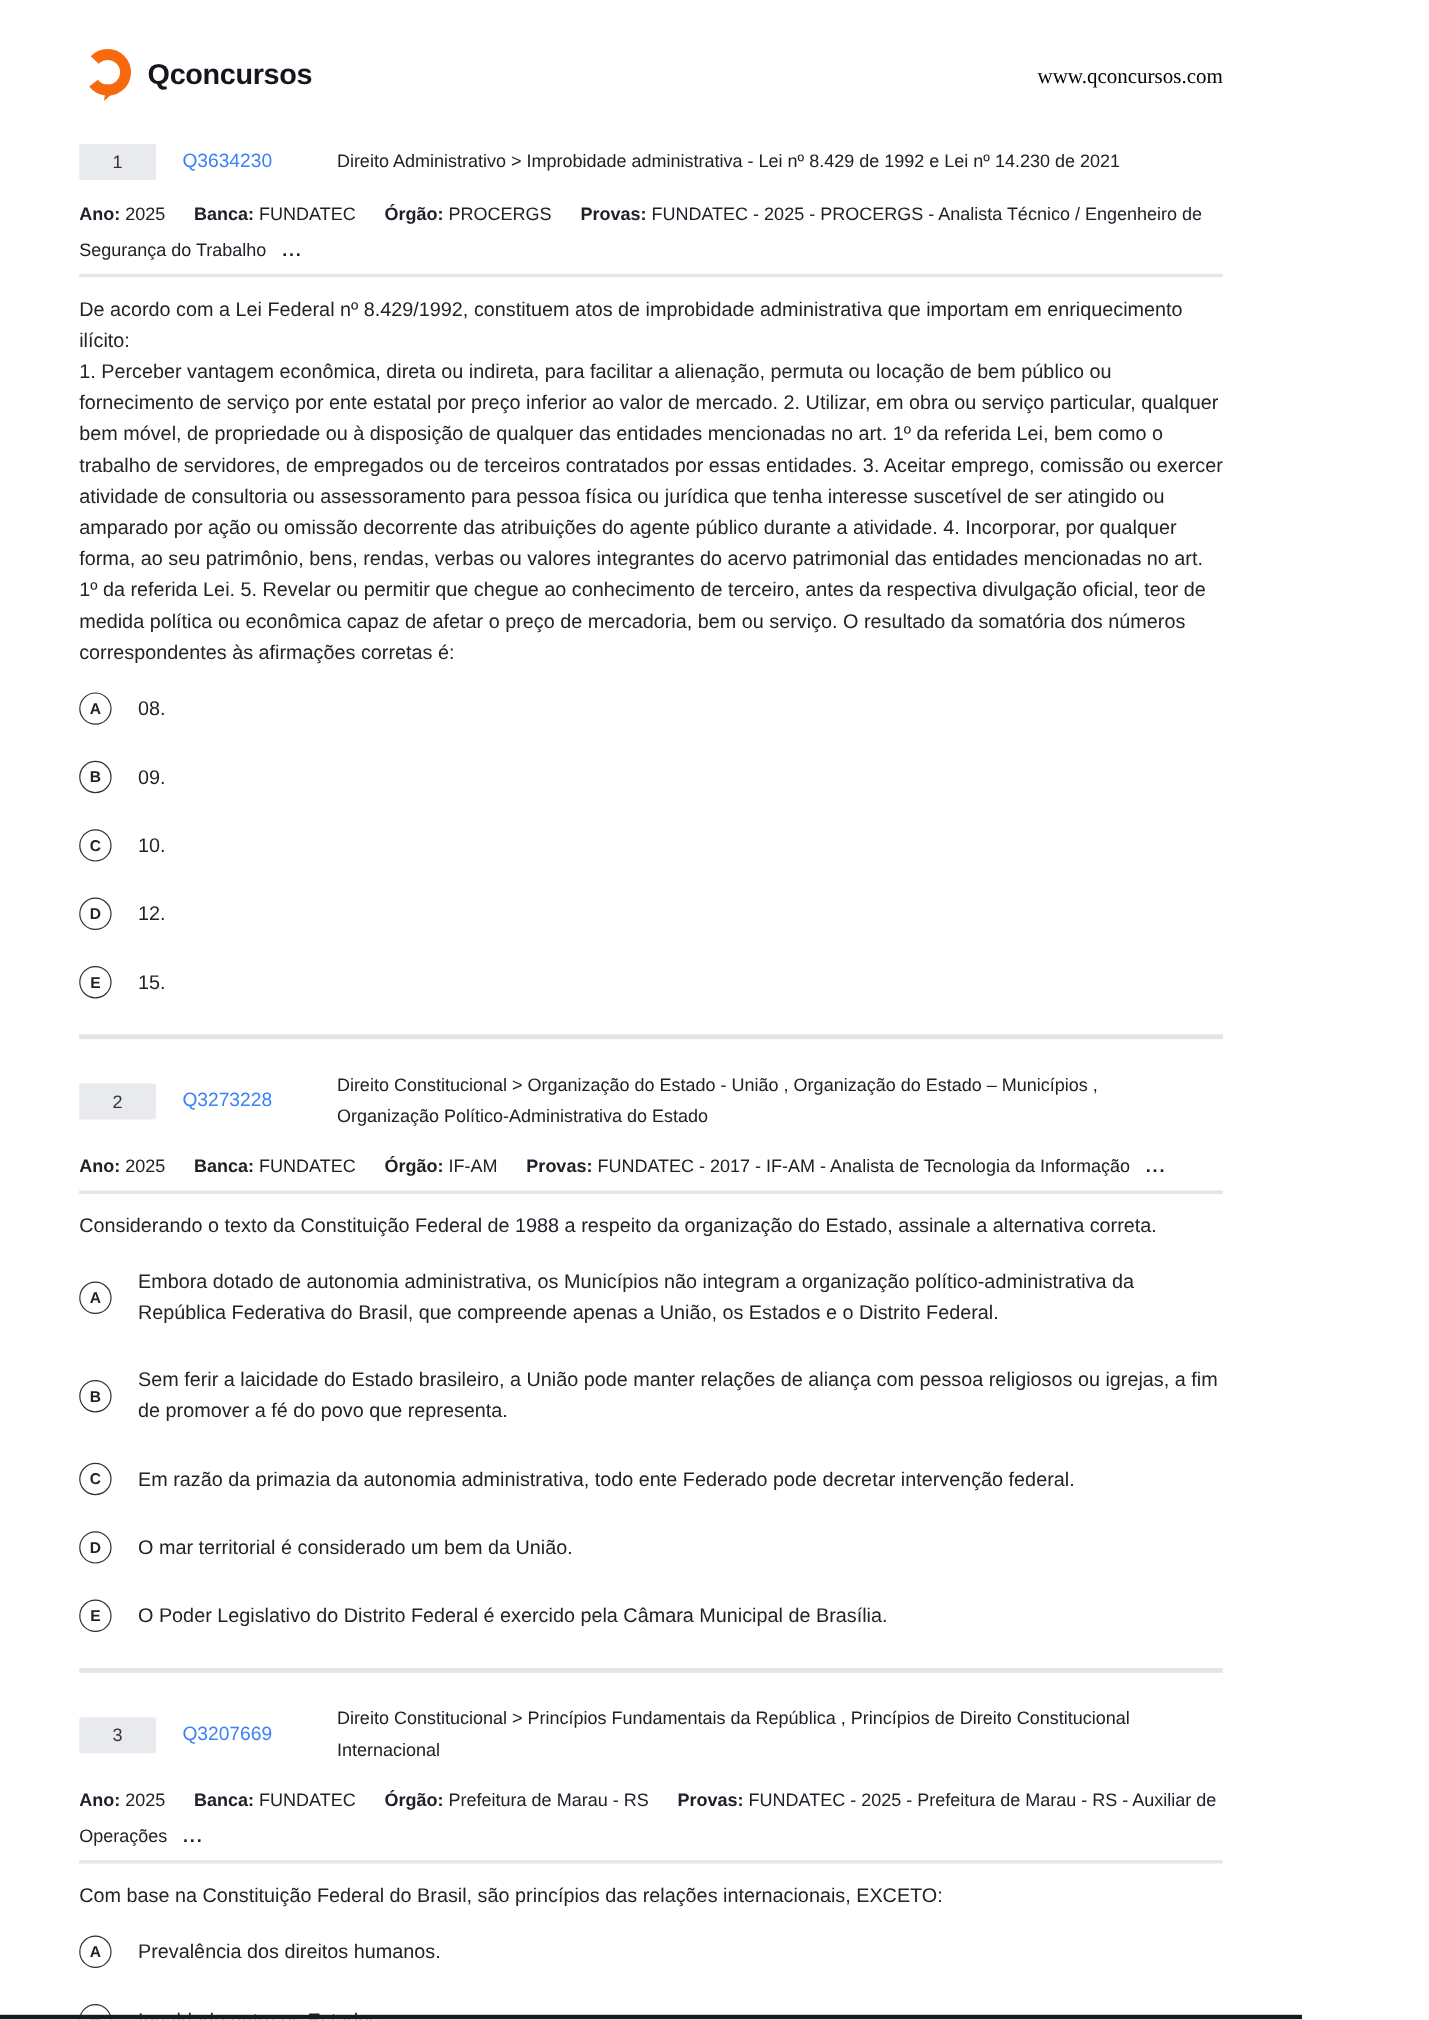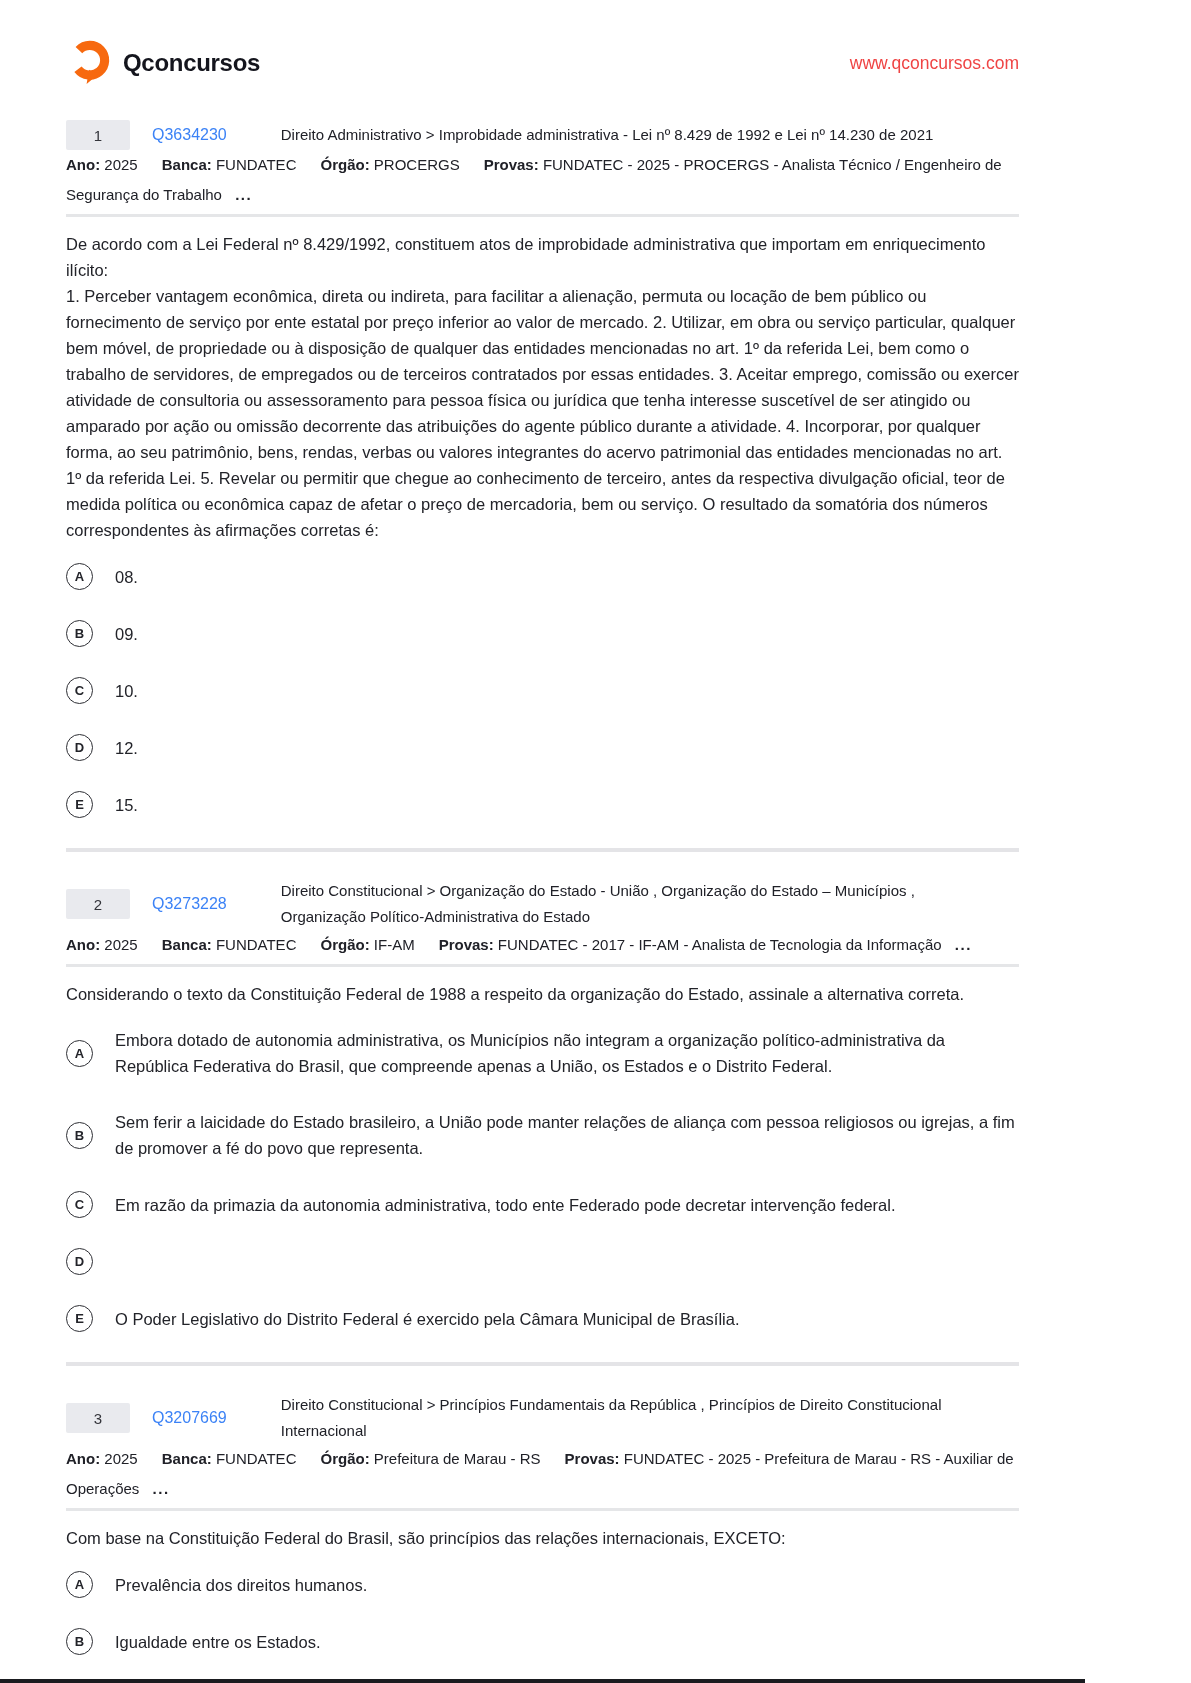--- a/index.html
+++ b/index.html
@@ -4,32 +4,32 @@
 <style>
   html,body{margin:0;padding:0;background:#ffffff;}
   .page{position:relative;width:1085px;height:1683px;background:#fff;overflow:hidden;
         font-family:"Liberation Sans",sans-serif;color:#222329;}
   .content{padding:0 66px;}
 
   
   .topbar{display:flex;justify-content:space-between;align-items:center;padding-top:40px;margin-bottom:34px;}
   .brand{display:flex;align-items:center;gap:11px;}
   .brand-name{font-size:24px;font-weight:700;color:#14151d;letter-spacing:-0.3px;}
-  .site-url{font-size:17.5px;color:#ef4444;}
+  .site-url{font-size:17.5px;color:#000000;font-family:Liberation Serif, serif;}
 
   
   .q-header{display:flex;align-items:center;}
   .q-num{width:64px;height:30px;background:#e9eaee;color:#33343a;font-size:15px;border-radius:2px;
          display:flex;align-items:center;justify-content:center;flex:none;}
   .q-id{font-size:16px;color:#3b82f6;margin:0 26px 0 22px;flex:none;}
   .q-crumb{font-size:15px;line-height:26px;flex:1;color:#202128;margin-left:28px;}
   .q-crumb span{display:block;}
 
   
-  .q-meta{font-size:15px;line-height:30px;margin-top:0;color:#202128;}
+  .q-meta{font-size:15px;line-height:30px;margin-top:14px;color:#202128;}
   .q-meta b{font-weight:700;}
   .mv{margin-right:24px;}
   .more{margin-left:9px;font-weight:700;letter-spacing:1.5px;}
   .meta-divider{height:3px;background:#e5e6e8;margin:4px 0 14px;}
 
   
   .q-body{font-size:16.5px;line-height:26px;color:#222329;}
   .q-body p{margin:0;}
 
   
@@ -139,20 +139,21 @@
         <div class="opt">
           <span class="opt-letter">B</span>
           <span class="opt-text">Sem ferir a laicidade do Estado brasileiro, a União pode manter relações de aliança com pessoa religiosos ou igrejas, a fim de promover a fé do povo que representa.</span>
         </div>
         <div class="opt">
           <span class="opt-letter">C</span>
           <span class="opt-text">Em razão da primazia da autonomia administrativa, todo ente Federado pode decretar intervenção federal.</span>
         </div>
         <div class="opt">
           <span class="opt-letter">D</span>
+          <span class="opt-text">O mar territorial é considerado um bem da União.</span>
         </div>
         <div class="opt">
           <span class="opt-letter">E</span>
           <span class="opt-text">O Poder Legislativo do Distrito Federal é exercido pela Câmara Municipal de Brasília.</span>
         </div>
       </div>
     </section>
 
     <div class="section-divider"></div>
 

